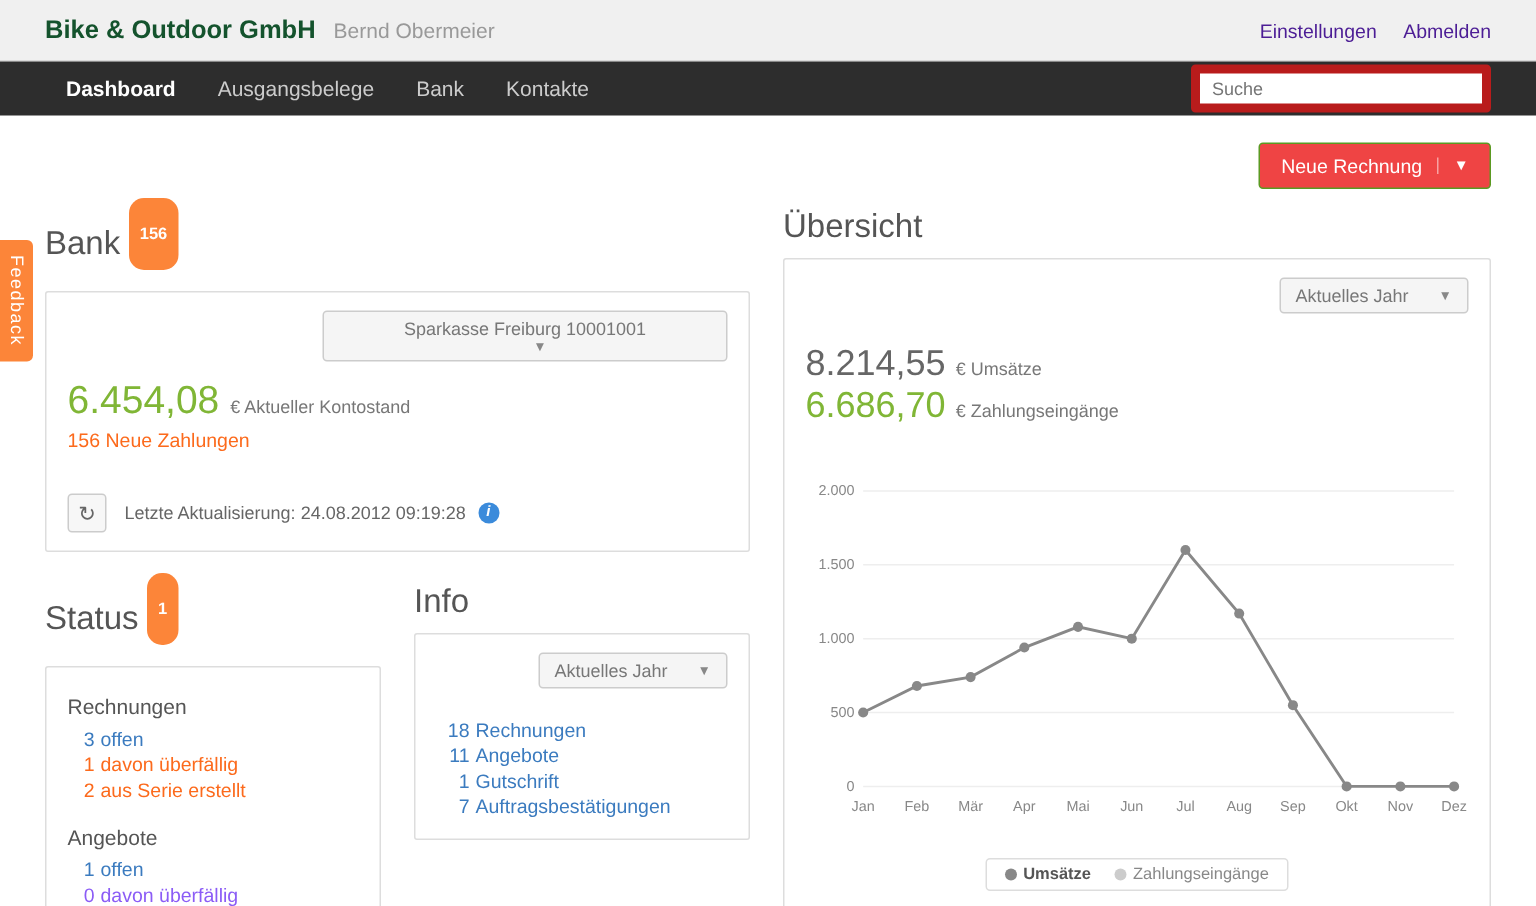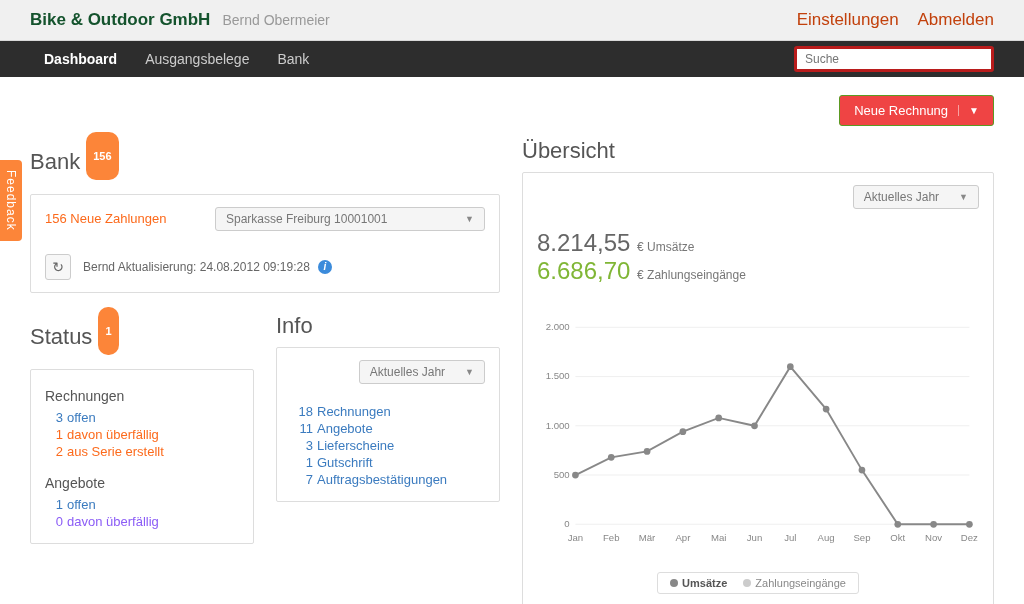--- a/index.html
+++ b/index.html
@@ -1,39 +1,39 @@
 <!DOCTYPE html>
 <html><head>
 <meta charset="utf-8">
 <style>
   * { box-sizing: border-box; margin: 0; padding: 0; }
   body { font-family: Arial, Helvetica, sans-serif; background: #fff; color: #555; font-size: 13px; }
   .topbar { background: #f0f0f0; border-bottom: 1px solid #d8d8d8; padding: 10px 30px; display: flex; align-items: baseline; }
   .company { font-size: 17px; color: #14532d; margin-right: 12px; font-weight: bold; }
   .username { color: #999; font-size: 14px; }
-  .top-links { margin-left: auto; font-size: 17px; color: #c2410c; }
+  .top-links { margin-left: auto; font-size: 13px; color: #4c1d95; }
   .top-links span { margin-left: 14px; cursor: pointer; }
   .navbar { background: #2d2d2d; display: flex; align-items: center; padding: 0 30px; height: 36px; }
   .navbar .nav-item { color: #ccc; padding: 0 14px; line-height: 36px; cursor: pointer; font-size: 14px; }
   .navbar .nav-item.active { color: #fff; font-weight: bold; }
   .search-box { margin-left: auto; }
-  .search-box input { background: #fff; border: 3px solid #b91c1c; border-radius: 3px; padding: 3px 8px; width: 200px; font-size: 12px; }
+  .search-box input { background: #fff; border: 6px solid #b91c1c; border-radius: 3px; padding: 3px 8px; width: 200px; font-size: 12px; }
   .content { padding: 18px 30px; }
   .actionbar { display: flex; justify-content: flex-end; margin-bottom: 12px; }
   .btn-green { background: #ef4444; color: #fff; border: 1px solid #5b9a22; border-radius: 3px; padding: 7px 14px; font-size: 13px; display: flex; align-items: center; cursor: pointer; }
   .btn-green .caret { margin-left: 10px; border-left: 1px solid rgba(255,255,255,0.5); padding-left: 10px; font-size: 10px; }
   .main-grid { display: flex; gap: 22px; }
   .left-col { flex: 0 0 470px; display: flex; flex-direction: column; gap: 20px; }
   .right-col { flex: 1; }
   h2.section-title { font-size: 22px; font-weight: normal; color: #555; margin-bottom: 8px; display: flex; align-items: center; }
   .badge-orange { background: #fc8539; color: #fff; font-size: 11px; font-weight: bold; border-radius: 10px; padding: 18px 7px; margin-left: 6px; position: relative; top: -6px; }
   .panel { border: 1px solid #ddd; border-radius: 2px; padding: 12px 14px; }
   .panel-bank .dropdown, .panel-info .dropdown, .panel-overview .dropdown { float: right; }
   .dropdown { border: 1px solid #ccc; background: #f5f5f5; border-radius: 3px; padding: 4px 10px; font-size: 12px; color: #777; display: inline-flex; align-items: center; cursor: pointer; }
-  .dropdown.wide { min-width: 270px; justify-content: space-between; }
+  .dropdown.wide { min-width: 270px; justify-content: space-between; flex-direction: column; }
   .dropdown .caret { margin-left: 20px; font-size: 9px; color: #888; }
   .bank-balance { font-size: 26px; color: #80b636; margin-top: 44px; }
   .bank-balance .suffix { font-size: 12px; color: #777; font-weight: normal; }
   .bank-newpay { color: #fc6a1c; font-size: 13px; margin-top: 4px; }
   .bank-update { display: flex; align-items: center; margin-top: 28px; font-size: 12px; color: #666; }
   .refresh-btn { border: 1px solid #ccc; background: #f7f7f7; border-radius: 3px; width: 26px; height: 26px; display: flex; align-items: center; justify-content: center; margin-right: 12px; cursor: pointer; font-size: 14px; color: #666; }
   .info-icon { display: inline-block; width: 14px; height: 14px; border-radius: 50%; background: #3b8bdb; color: #fff; font-size: 10px; font-weight: bold; text-align: center; line-height: 14px; margin-left: 8px; font-style: italic; }
   .two-col { display: flex; gap: 22px; }
   .status-col, .info-col { flex: 1; }
   .panel-status h4 { font-size: 14px; font-weight: normal; color: #555; margin: 6px 0 6px 0; }
@@ -74,20 +74,21 @@
   <div class="top-links">
     <span>Einstellungen</span>
     <span>Abmelden</span>
   </div>
 </div>
 
 <div class="navbar">
   <div class="nav-item active">Dashboard</div>
   <div class="nav-item">Ausgangsbelege</div>
   <div class="nav-item">Bank</div>
+  <div class="nav-item">Kontakte</div>
   <div class="search-box">
     <input type="text" placeholder="Suche" style="">
   </div>
 </div>
 
 <div class="content">
   <div class="actionbar">
     <div class="btn-green">
       <span>Neue Rechnung</span>
       <span class="caret">▼</span>
@@ -100,26 +101,30 @@
       <div>
         <h2 class="section-title">
           <span>Bank</span>
           <span class="badge-orange">156</span>
         </h2>
         <div class="panel panel-bank clearfix">
           <div class="dropdown wide">
             <span>Sparkasse Freiburg 10001001</span>
             <span class="caret">▼</span>
           </div>
+          <div class="bank-balance">
+            <span>6.454,08</span>
+            <span class="suffix">€ Aktueller Kontostand</span>
+          </div>
           <div class="bank-newpay">156 Neue Zahlungen</div>
           <div class="bank-update">
             <div class="refresh-btn">
               <span>↻</span>
             </div>
-            <span>Bernd Aktualisierung:</span>&nbsp;
+            <span>Letzte Aktualisierung:</span>&nbsp;
             <span>24.08.2012 09:19:28</span>
             <span class="info-icon">i</span>
           </div>
         </div>
       </div>
 
       <div class="two-col">
         <div class="status-col">
           <h2 class="section-title">
             <span>Status</span>
@@ -139,21 +144,20 @@
         <div class="info-col">
           <h2 class="section-title">Info</h2>
           <div class="panel panel-info clearfix">
             <div class="dropdown">
               <span>Aktuelles Jahr</span>
               <span class="caret">▼</span>
             </div>
             <div class="panel-info-inner" id="info-list">
                 <div class="stat-line blue"><span class="stat-num">18</span><span>Rechnungen</span></div>
                 <div class="stat-line blue"><span class="stat-num">11</span><span>Angebote</span></div>
-                <div class="stat-line blue"><span class="stat-num">3</span><span>Lieferscheine</span></div>
                 <div class="stat-line blue"><span class="stat-num">1</span><span>Gutschrift</span></div>
                 <div class="stat-line blue"><span class="stat-num">7</span><span>Auftragsbestätigungen</span></div>
               </div>
           </div>
         </div>
       </div>
 
     </div>
 
     <div class="right-col">

